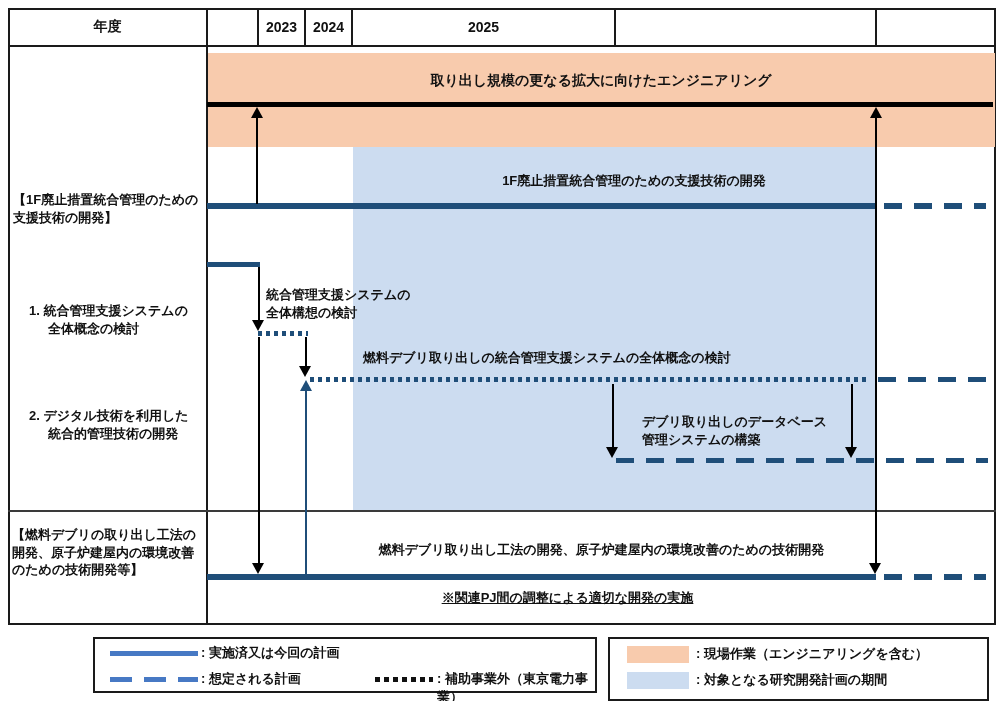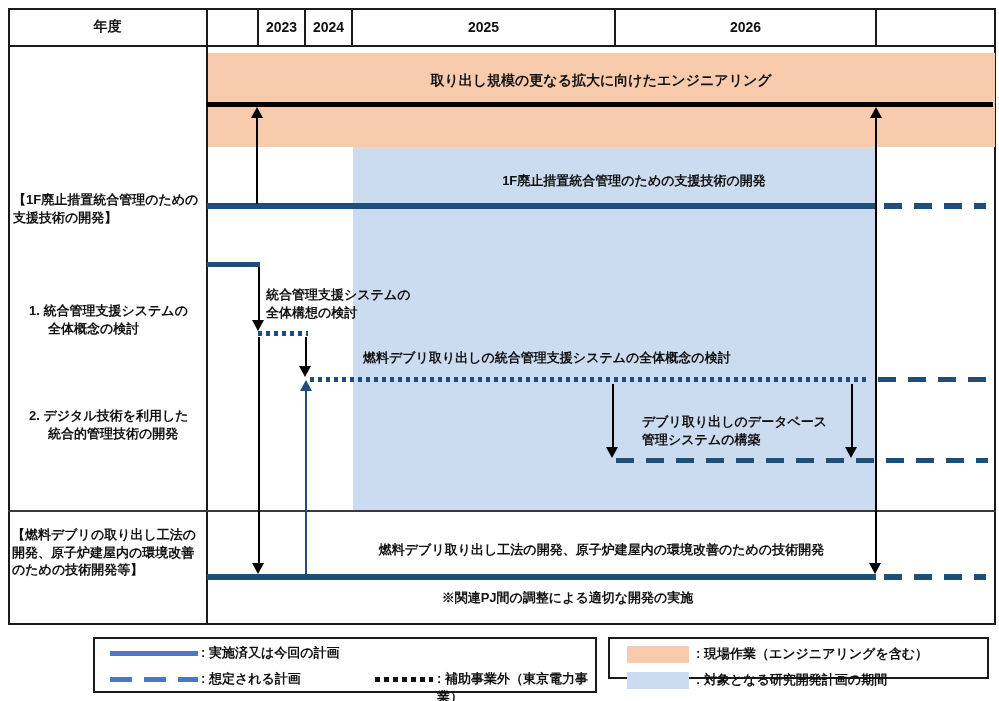--- a/index.html
+++ b/index.html
@@ -43,21 +43,20 @@
   <div class="abs border-line" style="left:351px;top:8px;width:2px;height:38px;"></div>
   <div class="abs border-line" style="left:614px;top:8px;width:2px;height:38px;"></div>
   <div class="abs border-line" style="left:875px;top:8px;width:2px;height:38px;"></div>
   <div class="abs" style="left:8px;top:510px;width:988px;height:1.5px;background:#3a3a3a;"></div>
 
   <div class="abs hcell" style="left:8px;top:8px;width:199px;height:38px;border-radius:11px;">年度</div>
   <div class="abs hcell" style="left:207px;top:8px;width:51px;height:28px;margin-top:40px;">2022</div>
   <div class="abs hcell" style="left:258px;top:8px;width:47px;height:38px;">2023</div>
   <div class="abs hcell" style="left:305px;top:8px;width:47px;height:38px;">2024</div>
   <div class="abs hcell" style="left:352px;top:8px;width:263px;height:38px;">2025</div>
-  <div class="abs hcell" style="left:615px;top:8px;width:261px;height:38px;">2026</div>
 
   <div class="abs" style="left:208px;top:53px;width:787px;height:94px;background:var(--orange);"></div>
   <div class="abs" style="left:353px;top:147px;width:523px;height:363px;background:var(--blue);"></div>
 
   <div class="abs blackbar" style="left:207px;top:102px;width:786px;"></div>
   <div class="abs txt ctr" style="left:207px;top:71px;width:788px;font-size:14px;">取り出し規模の更なる拡大に向けたエンジニアリング</div>
 
   <div class="abs txt ctr" style="left:353px;top:172px;width:562px;">1F廃止措置統合管理のための支援技術の開発</div>
   <div class="abs bar" style="left:207px;top:203px;width:669px;height:6px;"></div>
   <div class="abs dash" style="left:884px;top:203px;width:102px;height:6px;"></div>
@@ -72,21 +71,21 @@
   <div class="abs dots" style="left:310px;top:377px;width:560px;"></div>
   <div class="abs dash" style="left:878px;top:377px;width:110px;"></div>
 
   <div class="abs txt" style="left:642px;top:413px;width:220px;">デブリ取り出しのデータベース
 管理システムの構築</div>
   <div class="abs dash" style="left:616px;top:458px;width:372px;"></div>
 
   <div class="abs txt ctr" style="left:207px;top:541px;width:789px;">燃料デブリ取り出し工法の開発、原子炉建屋内の環境改善のための技術開発</div>
   <div class="abs bar" style="left:207px;top:574px;width:669px;height:6px;"></div>
   <div class="abs dash" style="left:884px;top:574px;width:102px;height:6px;"></div>
-  <div class="abs txt ctr" style="left:207px;top:589px;width:721px;">※関連PJ間の調整による適切な開発の実施</div>
+  <div class="abs txt ctr" style="left:207px;top:589px;width:721px;text-decoration:underline;">※関連PJ間の調整による適切な開発の実施</div>
 
   <div class="abs head head-up" style="left:251px;top:107px;"></div>
   <div class="abs vline" style="left:256px;top:118px;height:86px;"></div>
 
   <div class="abs vline" style="left:258px;top:267px;height:53px;"></div>
   <div class="abs head head-down" style="left:252px;top:320px;"></div>
 
   <div class="abs vline" style="left:258px;top:337px;height:226px;"></div>
   <div class="abs head head-down" style="left:252px;top:563px;"></div>
 
@@ -114,20 +113,20 @@
     <div class="abs leg-solid" style="left:15px;top:12px;width:88px;"></div>
     <div class="abs txt" style="left:106px;top:5px;">: 実施済又は今回の計画</div>
     <div class="abs leg-dash" style="left:15px;top:38px;width:88px;"></div>
     <div class="abs txt" style="left:106px;top:31px;">: 想定される計画</div>
     <div class="abs leg-dots" style="left:280px;top:38px;width:58px;"></div>
     <div class="abs txt" style="left:342px;top:31px;">: 補助事業外（東京電力事業）</div>
   </div>
 
   <div class="abs txt" style="left:12px;top:526px;width:192px;">【燃料デブリの取り出し工法の開発、原子炉建屋内の環境改善のための技術開発等】</div>
 
-  <div class="abs legend-box" style="left:608px;top:637px;width:381px;height:42px;">
+  <div class="abs legend-box" style="left:608px;top:637px;width:381px;height:64px;">
     <div class="abs" style="left:17px;top:7px;width:62px;height:17px;background:var(--orange);"></div>
     <div class="abs txt" style="left:86px;top:6px;">: 現場作業（エンジニアリングを含む）</div>
     <div class="abs" style="left:17px;top:33px;width:62px;height:17px;background:var(--blue);"></div>
     <div class="abs txt" style="left:86px;top:32px;">: 対象となる研究開発計画の期間</div>
   </div>
 
 </div>
 
 </body></html>

